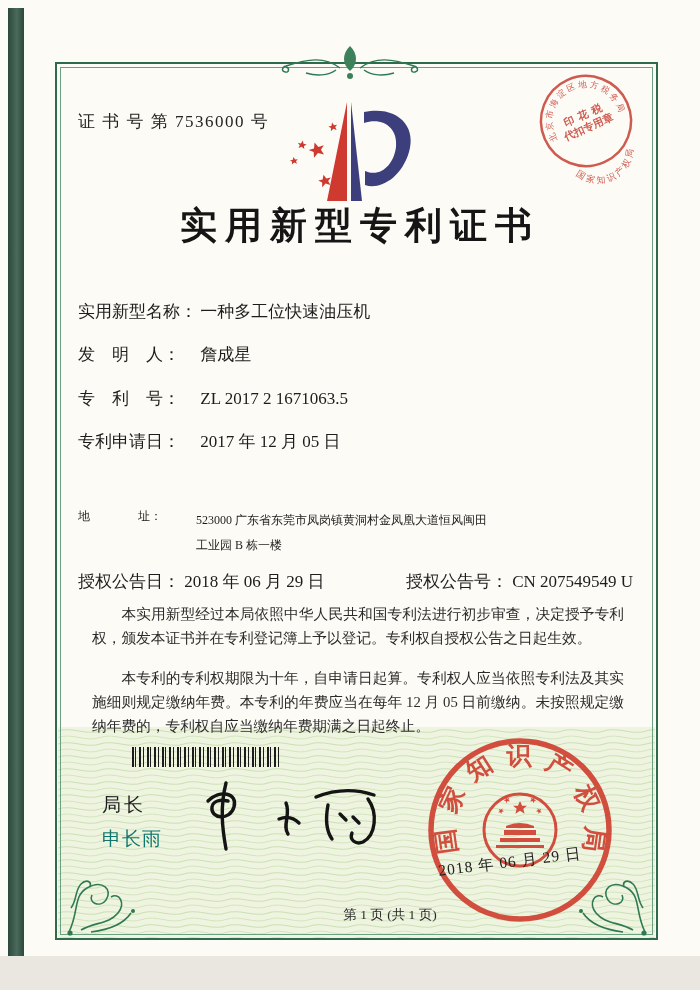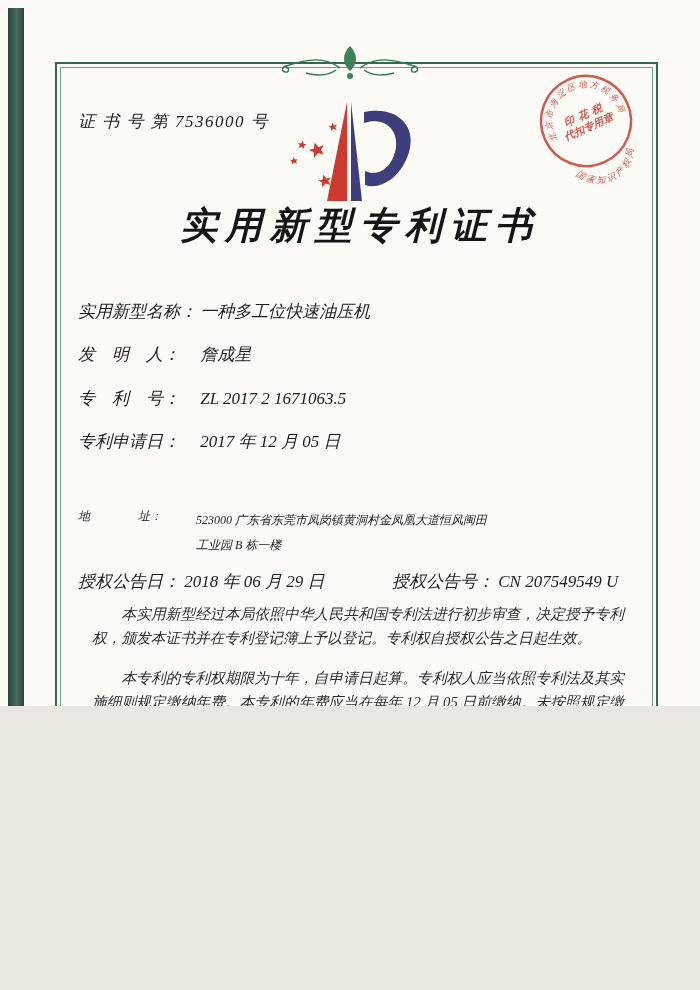--- a/index.html
+++ b/index.html
@@ -1,37 +1,37 @@
 <!DOCTYPE html>
 <html><head>
 <meta charset="utf-8">
 <style>
   html,body{margin:0;padding:0;background:#e9e7e0;}
-  .page{position:relative;width:700px;height:706px;background:#fcfbf5;overflow:hidden;
-        font-family:"Liberation Serif","DejaVu Serif",serif;font-style:italic;}
+  .page{position:relative;width:700px;height:956px;background:#fcfbf5;overflow:hidden;
+        font-family:"Liberation Serif","DejaVu Serif",serif;}
   .spine{position:absolute;left:8px;top:8px;width:16px;height:978px;
          background:linear-gradient(90deg,#2c473c,#4a6b5b 55%,#2c473c);}
   .frame{position:absolute;left:55px;top:62px;width:603px;height:878px;
          border:2px solid #2e6b4d;box-sizing:border-box;}
   .frame-inner{position:absolute;inset:3px;border:1px solid #6ba183;}
   .green-zone{position:absolute;left:58px;top:727px;width:597px;height:211px;background:#eef4e0;}
   .green-zone svg{position:absolute;left:0;top:0;}
   .cert-no{position:absolute;left:78px;top:110px;font-size:17px;letter-spacing:1.5px;color:#232323;}
   .logo{position:absolute;left:277px;top:100px;}
   .stamp{position:absolute;left:520px;top:55px;opacity:.88;}
   .title{position:absolute;left:10px;top:201px;width:100%;text-align:center;font-size:37px;
          font-weight:bold;letter-spacing:8px;color:#151515;}
   .frow{position:absolute;left:78px;white-space:nowrap;font-size:17px;color:#1d1d1d;}
   .flabel{display:inline-block;width:118px;}
   .addr-row{position:absolute;left:78px;font-size:12px;color:#1d1d1d;}
   .addr-label{display:inline-block;width:118px;vertical-align:top;}
   .addr-val{display:inline-block;width:440px;line-height:25px;}
   .grant-row{position:absolute;left:0;top:556px;width:700px;font-size:17px;color:#1d1d1d;}
   .grant-a{position:absolute;left:78px;white-space:nowrap;}
-  .grant-b{position:absolute;left:392px;white-space:nowrap;text-align:center;}
+  .grant-b{position:absolute;left:406px;white-space:nowrap;text-align:center;}
   .glabel{display:inline-block;margin-top:14px;}
   .body-text{position:absolute;left:76px;top:586px;width:564px;font-size:14.7px;line-height:24px;
              color:#2b2b2b;text-align:justify;}
   .body-text p{margin:16px;text-indent:2em;}
   .barcode{position:absolute;left:132px;top:747px;width:150px;height:20px;
      background:repeating-linear-gradient(90deg,#1c1c1c 0 2px,transparent 2px 3px,#1c1c1c 3px 4px,
        transparent 4px 7px,#1c1c1c 7px 9px,transparent 9px 11px,#1c1c1c 11px 12px,transparent 12px 15px);}
   .director-title{position:absolute;left:102px;top:792px;font-size:19px;letter-spacing:3px;
       color:#1c1c1c;font-family:"Liberation Sans","DejaVu Sans",sans-serif;}
   .director-name{position:absolute;left:102px;top:826px;font-size:19px;letter-spacing:1px;

